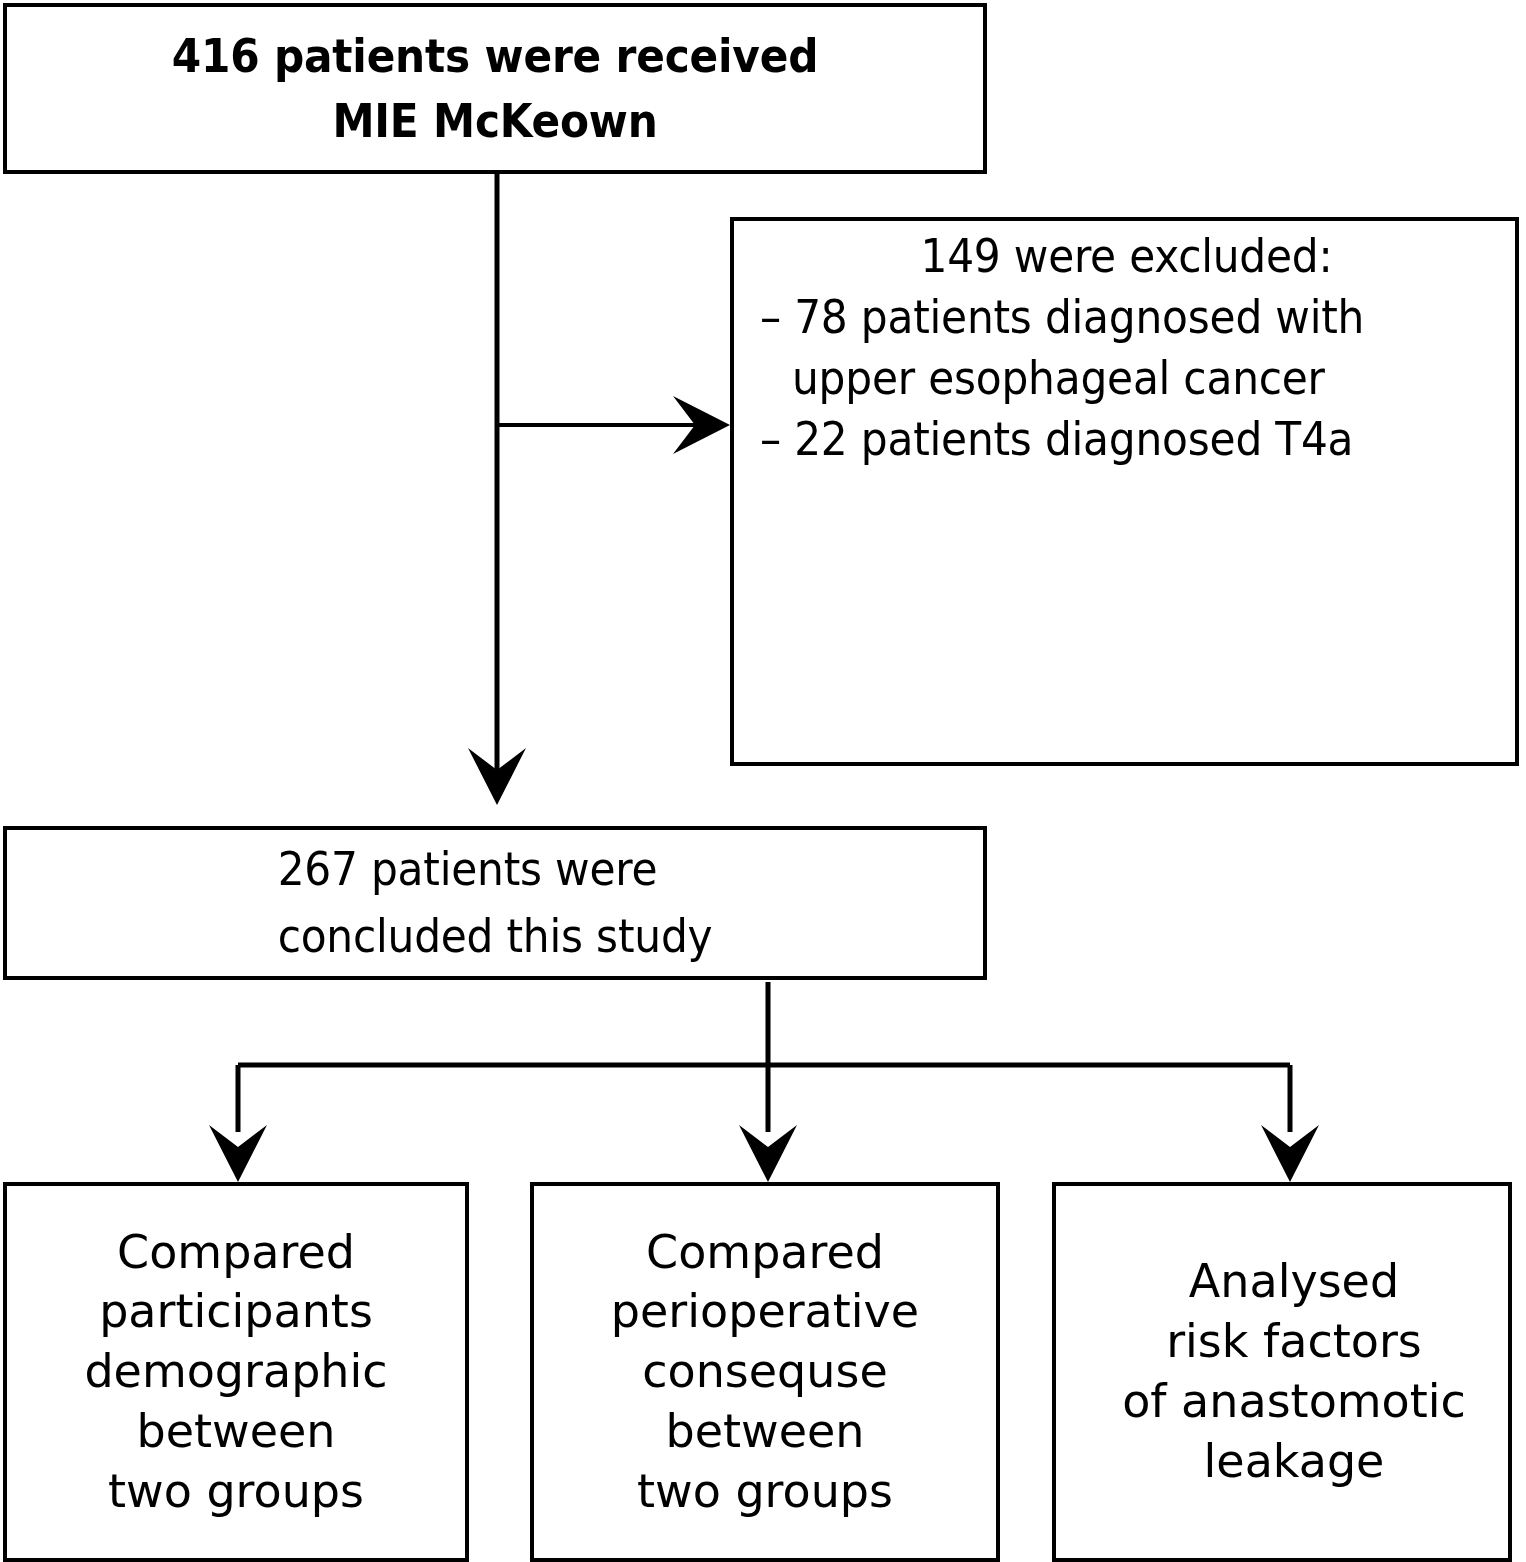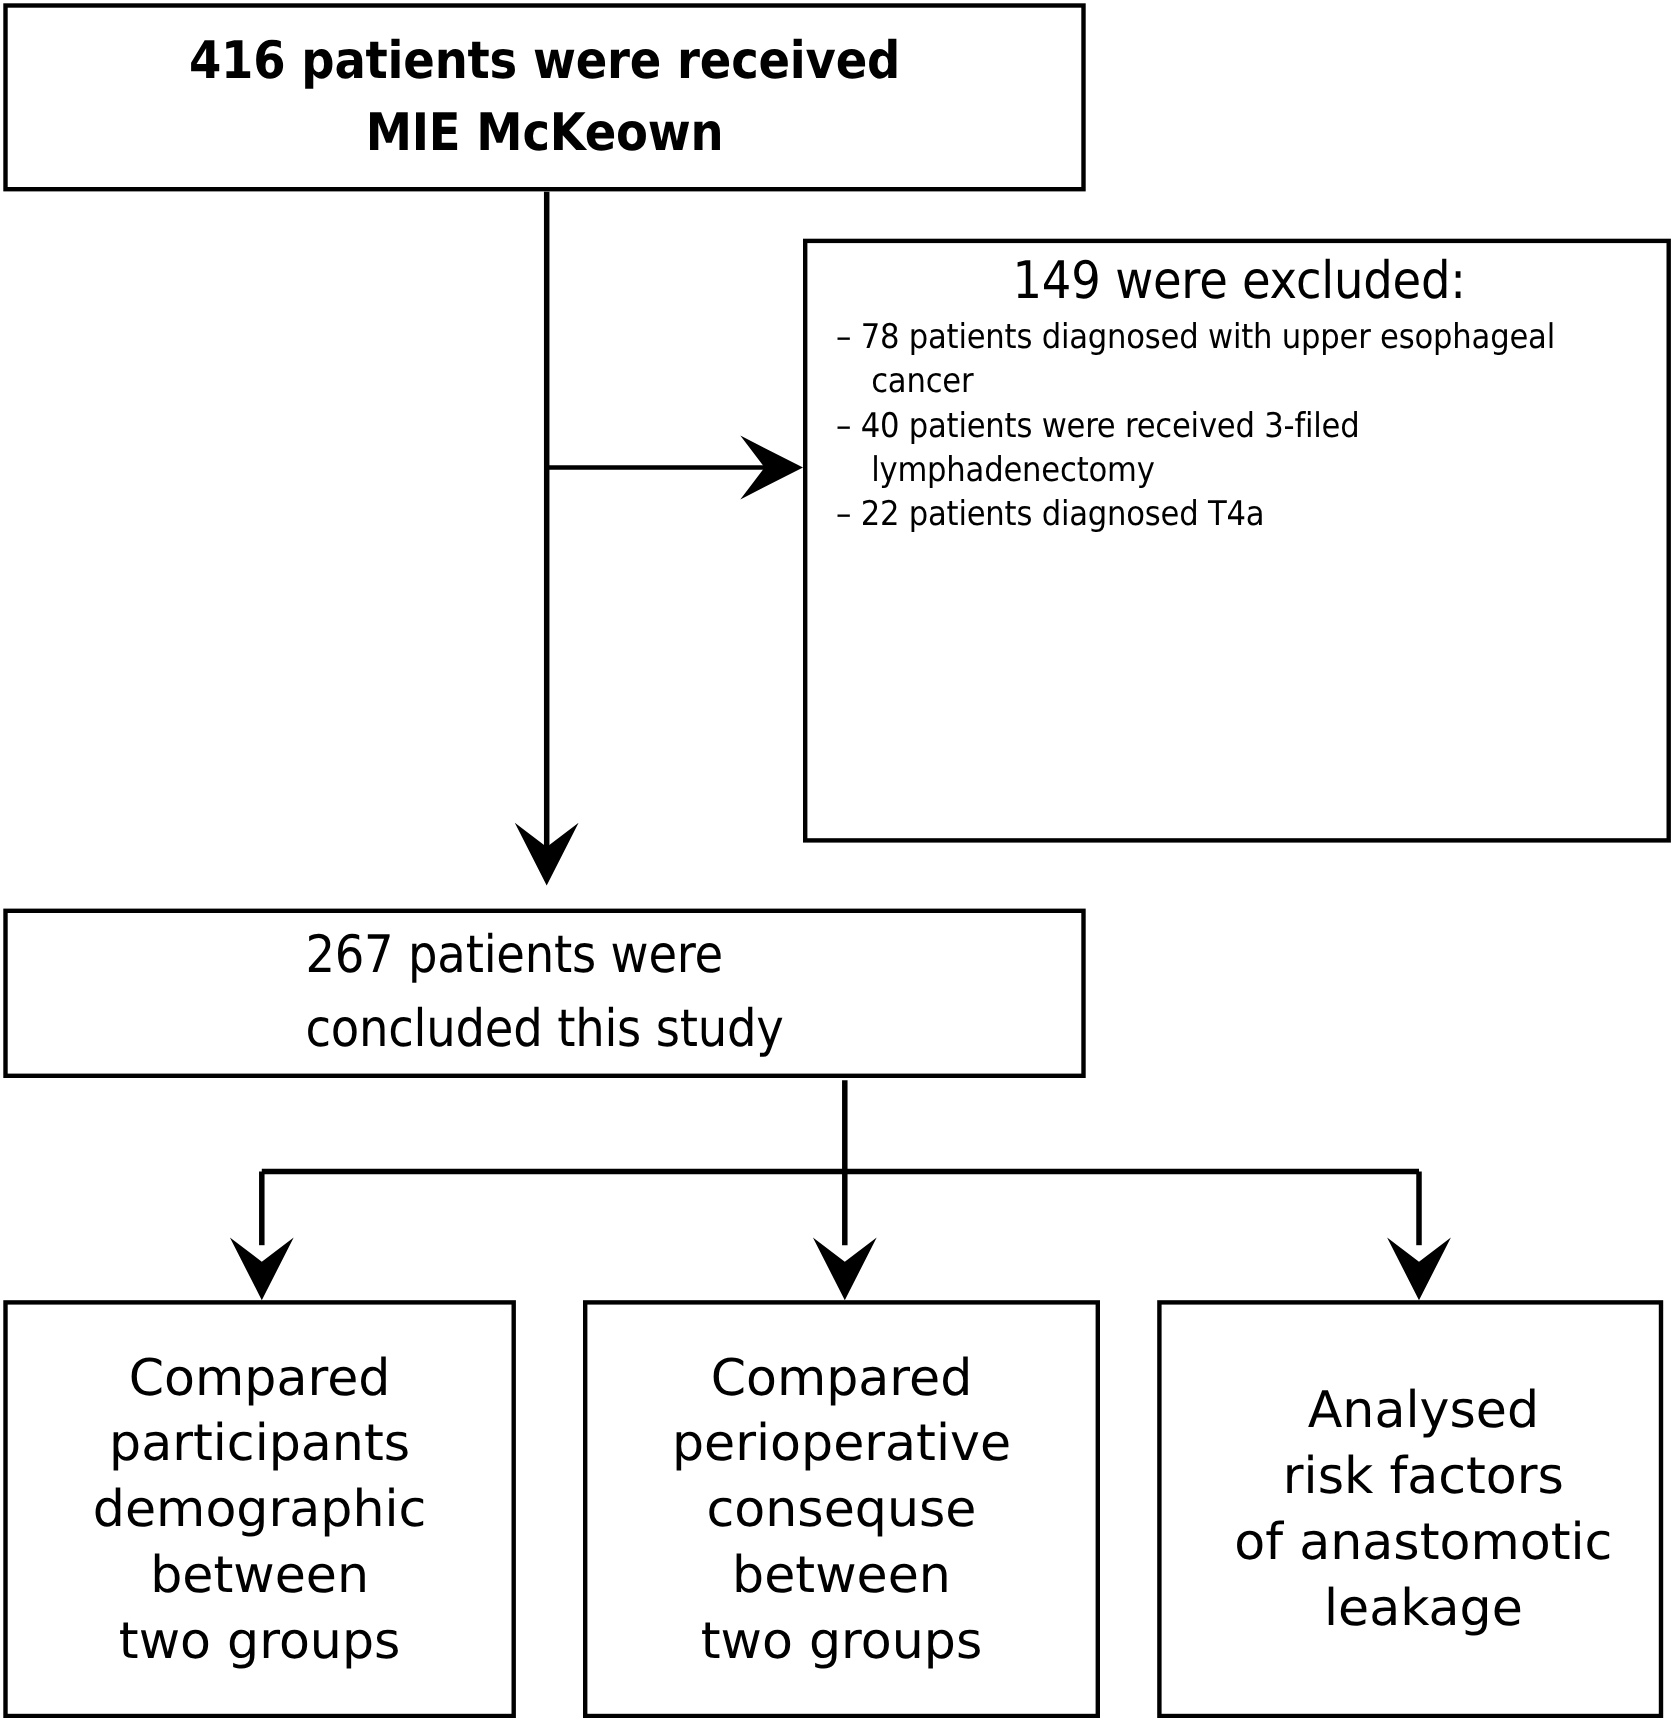--- a/index.html
+++ b/index.html
@@ -76,21 +76,21 @@
     line-height: 1.30;
     letter-spacing: -0.2px;
   }
   #node-excluded .excl-list {
     list-style: none;
     margin: 0;
     padding: 0;
   }
   #node-excluded .excl-item {
     font-family: "Liberation Sans Narrow", "DejaVu Sans Condensed", "Liberation Sans", sans-serif;
-    font-size: 31px;
+    font-size: 47px;
     font-stretch: condensed;
     line-height: 1.30;
     letter-spacing: -0.2px;
     text-indent: -32px;
     padding-left: 32px;
     text-align: left;
   }
 
   #node-included {
     left: 3px;
@@ -155,21 +155,20 @@
 
   <div class="node" id="node-enrolled">
     <div class="node-text">416 patients were received
 MIE McKeown</div>
   </div>
 
   <div class="node" id="node-excluded">
     <div class="excl-head">149 were excluded:</div>
     <ul class="excl-list">
       <li class="excl-item">– 78 patients diagnosed with upper esophageal cancer</li>
-      <li class="excl-item">– 40 patients were received 3-filed lymphadenectomy</li>
       <li class="excl-item">– 22 patients diagnosed T4a</li>
     </ul>
   </div>
 
   <div class="node" id="node-included">
     <div class="node-text">267 patients were
 concluded this study</div>
   </div>
 
   <div class="node leaf" id="node-outcome-1">

